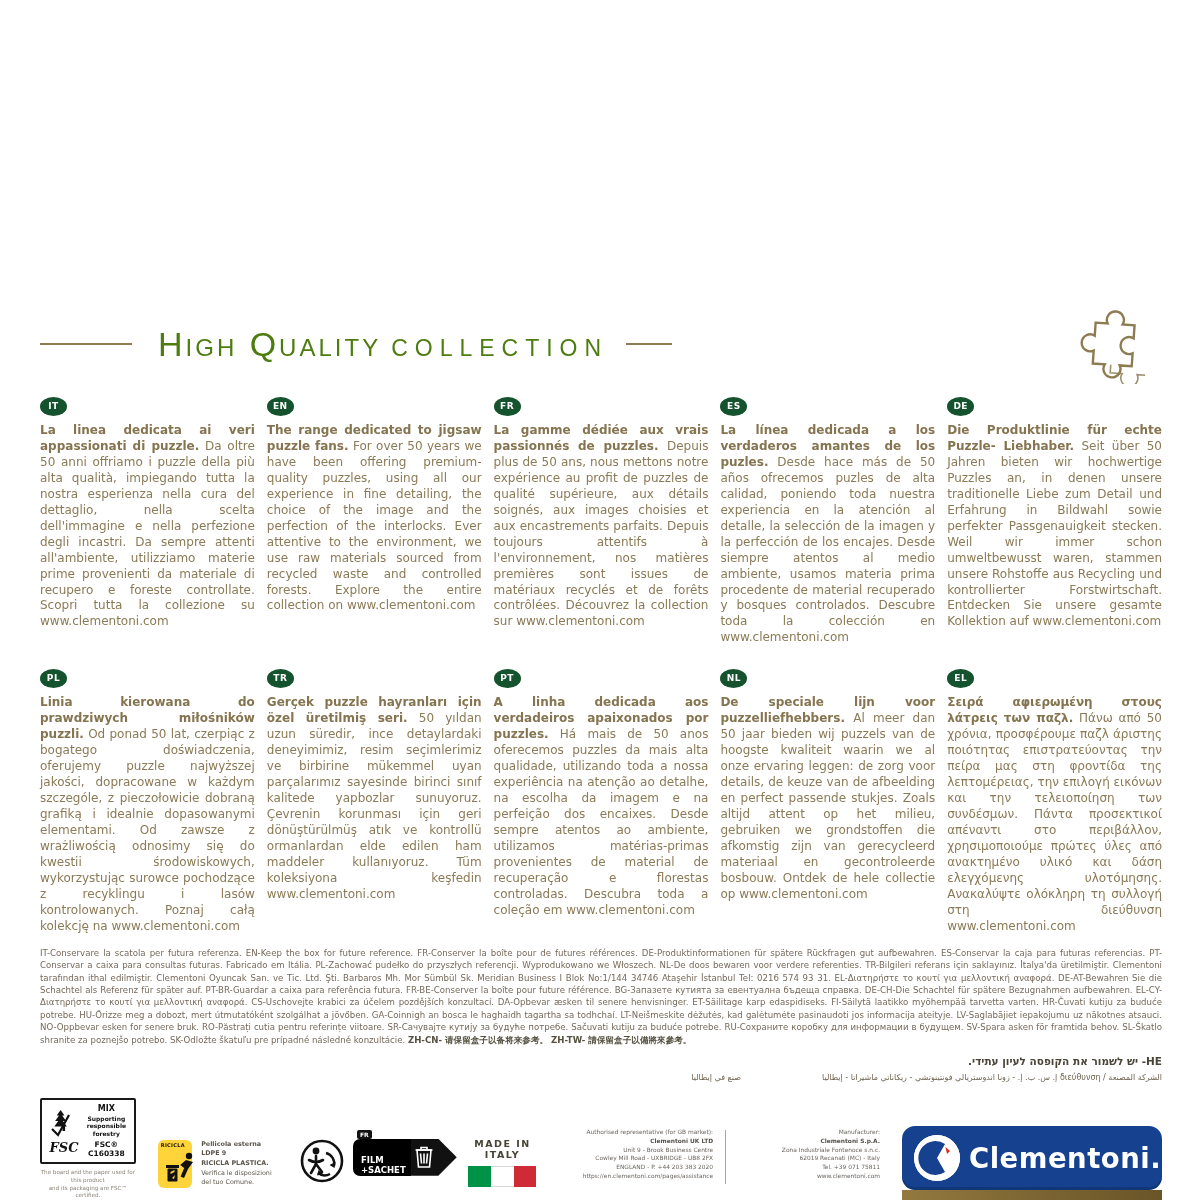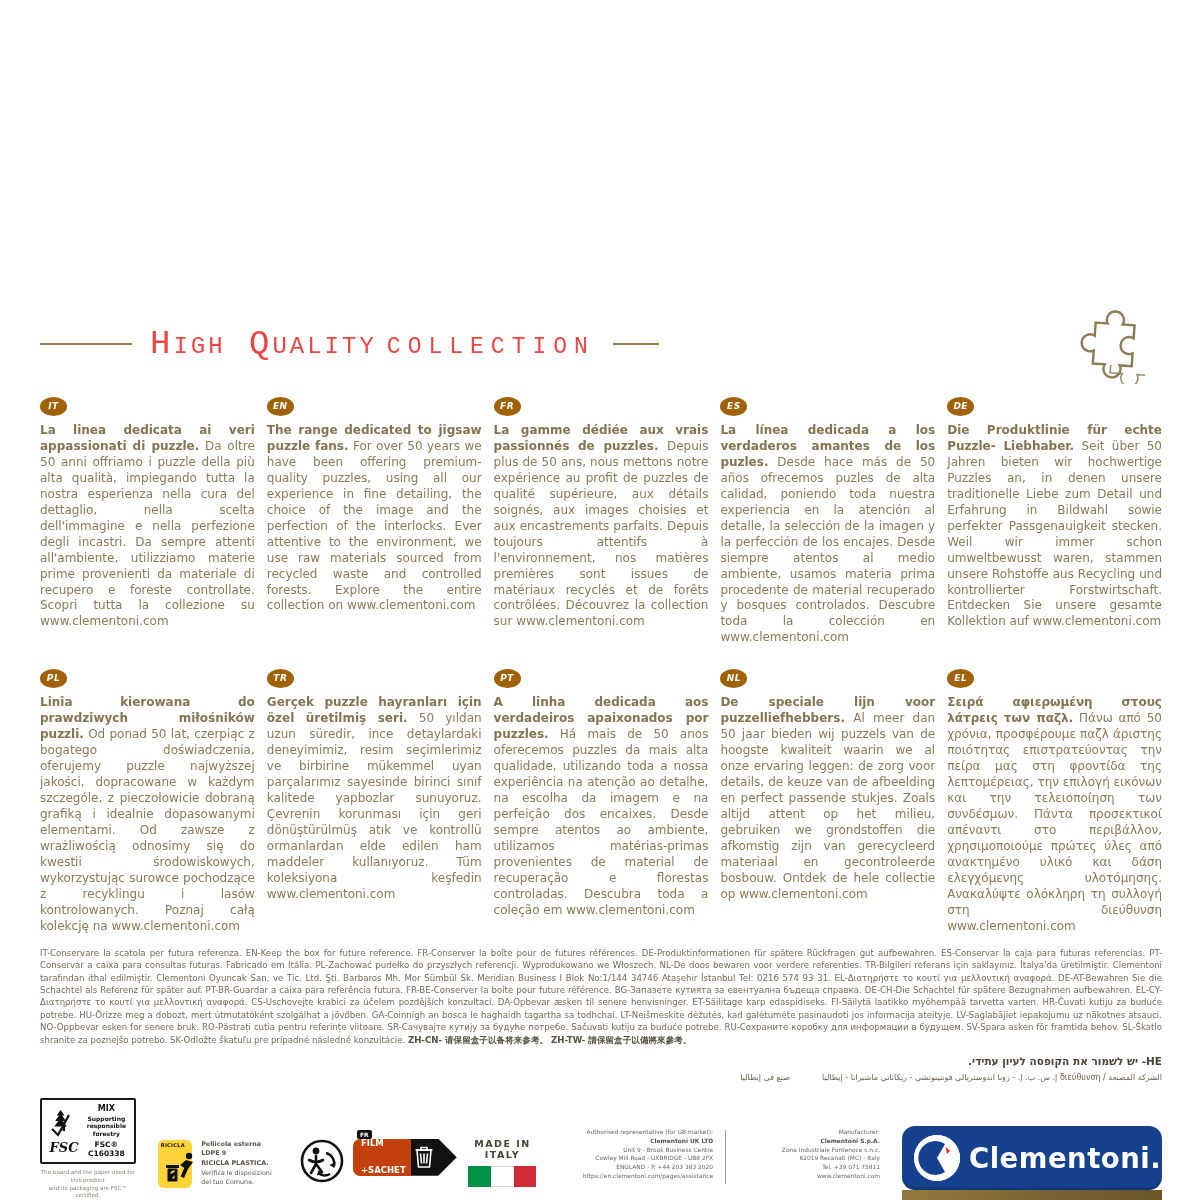--- a/index.html
+++ b/index.html
@@ -4,38 +4,38 @@
 <style>
   html,body{margin:0;padding:0;background:#ffffff;}
   body{width:1200px;height:1200px;position:relative;font-family:"DejaVu Sans",sans-serif;-webkit-font-smoothing:antialiased;}
   .sheet{position:absolute;left:40px;right:38px;top:316px;}
 
   
   .hq-header{display:flex;align-items:center;position:relative;height:56px;}
   .rule{height:2px;background:#8d7c52;}
   .rule.left{width:92px;margin-right:18px;}
   .rule.right{width:46px;margin-left:18px;}
-  .hq-title{font-family:Liberation Mono, monospace;color:#ef4444;white-space:nowrap;}
+  .hq-title{font-family:Liberation Sans, sans-serif;color:#4d7c0f;white-space:nowrap;margin-left:8px;}
   .hq-title .a{font-variant:small-caps;font-size:34px;letter-spacing:3px;}
   .hq-title .b{font-size:23px;letter-spacing:7px;margin-left:10px;}
   .puzzle-wrap{position:absolute;right:12px;top:-6px;}
 
   
   .grid{display:grid;grid-template-columns:repeat(5,1fr);column-gap:12px;row-gap:20px;margin-top:22px;}
-  .lang .badge{display:inline-block;min-width:27px;height:19px;line-height:19px;background:#a16207;color:#fff;border-radius:50%;text-align:center;font-size:9px;font-weight:bold;letter-spacing:.5px;padding:0 2px;box-sizing:border-box;font-style:italic;}
+  .lang .badge{display:inline-block;min-width:27px;height:19px;line-height:19px;background:#14532d;color:#fff;border-radius:50%;text-align:center;font-size:9px;font-weight:bold;letter-spacing:.5px;padding:0 2px;box-sizing:border-box;}
   .lang p{margin:7px 0 0 0;font-size:12px;line-height:1.33;text-align:justify;color:#8b7a56;}
   .lang p strong{font-weight:bold;color:#85744f;}
 
   
   .fine{margin-top:12px;font-size:8.6px;line-height:1.45;text-align:justify;color:#75695a;}
   .fine .zh{font-weight:bold;color:#55503f;}
   .rtl-block{margin-top:4px;text-align:right;color:#4a4438;}
   .rtl-block .he{font-size:10.5px;font-weight:bold;}
   .rtl-block .ar{font-size:10.5px;font-weight:bold;margin-top:2px;}
-  .rtl-row{display:flex;justify-content:flex-end;gap:32px;font-size:8px;margin-top:6px;color:#6e6450;}
+  .rtl-row{display:flex;justify-content:flex-end;gap:81px;font-size:8px;margin-top:6px;color:#6e6450;}
 
   
   .bottom{display:flex;align-items:flex-start;margin-top:16px;}
   .fsc{width:128px;}
   .fsc-box{border:2px solid #1a1a1a;border-radius:2px;background:#fff;display:flex;align-items:center;gap:7px;padding:5px 7px;height:52px;box-sizing:content-box;}
   .fsc-left{display:flex;flex-direction:column;align-items:center;}
   .fsc-left .fsc-word{font-family:"DejaVu Serif",serif;font-style:italic;font-weight:bold;font-size:13px;color:#111;line-height:1;}
   .fsc-right{flex:1;text-align:center;color:#111;}
   .fsc-right .mix{font-size:8px;font-weight:bold;}
   .fsc-right .sup{font-size:6px;font-weight:bold;line-height:1.25;margin-top:2px;}
@@ -45,21 +45,21 @@
   .recycle{margin-left:22px;position:relative;width:46px;height:48px;background:#ffd43a;border-radius:6px;margin-top:42px;}
   .recycle .rlabel{position:absolute;top:2px;left:3px;font-size:5px;font-weight:bold;color:#111;letter-spacing:.3px;}
   .recycle svg{position:absolute;left:4px;top:11px;}
   .plastica{margin-left:9px;margin-top:42px;font-size:6.4px;line-height:1.5;color:#5c564c;width:96px;}
   .plastica .b{font-weight:bold;}
 
   .triman{margin-left:26px;margin-top:40px;}
   .filmsachet{margin-left:8px;margin-top:34px;position:relative;width:98px;height:44px;}
   .fr-tab{position:absolute;left:4px;top:-2px;background:#111;color:#fff;font-size:6px;font-weight:bold;padding:1px 3px;border-radius:2px;}
   .fs-body{position:absolute;left:0;top:7px;display:flex;height:37px;}
-  .fs-text{background:#c2410c;color:#fff;border-radius:7px 0 0 7px;font-size:8.5px;font-weight:bold;line-height:1.15;display:flex;flex-direction:column;justify-content:space-between;padding:0 5px 0 8px;}
+  .fs-text{background:#000000;color:#fff;border-radius:7px 0 0 7px;font-size:8.5px;font-weight:bold;line-height:1.15;display:flex;flex-direction:column;justify-content:flex-end;padding:0 5px 0 8px;}
   .fs-arrow{width:44px;background:#111;clip-path:polygon(0 0,60% 0,100% 50%,60% 100%,0 100%);display:flex;align-items:center;padding-left:2px;}
 
   .madeinitaly{margin-left:40px;margin-top:40px;text-align:center;}
   .madeinitaly .mlabel{font-size:9.5px;font-weight:bold;letter-spacing:1.5px;color:#474337;}
   .flag{display:flex;width:68px;height:21px;margin:6px auto 0 auto;}
   .flag span{flex:1;}
   .flag .g{background:#009246;}
   .flag .w{background:#fff;border-top:1px solid #d8d8d8;border-bottom:1px solid #d8d8d8;}
   .flag .r{background:#ce2b37;}
 

